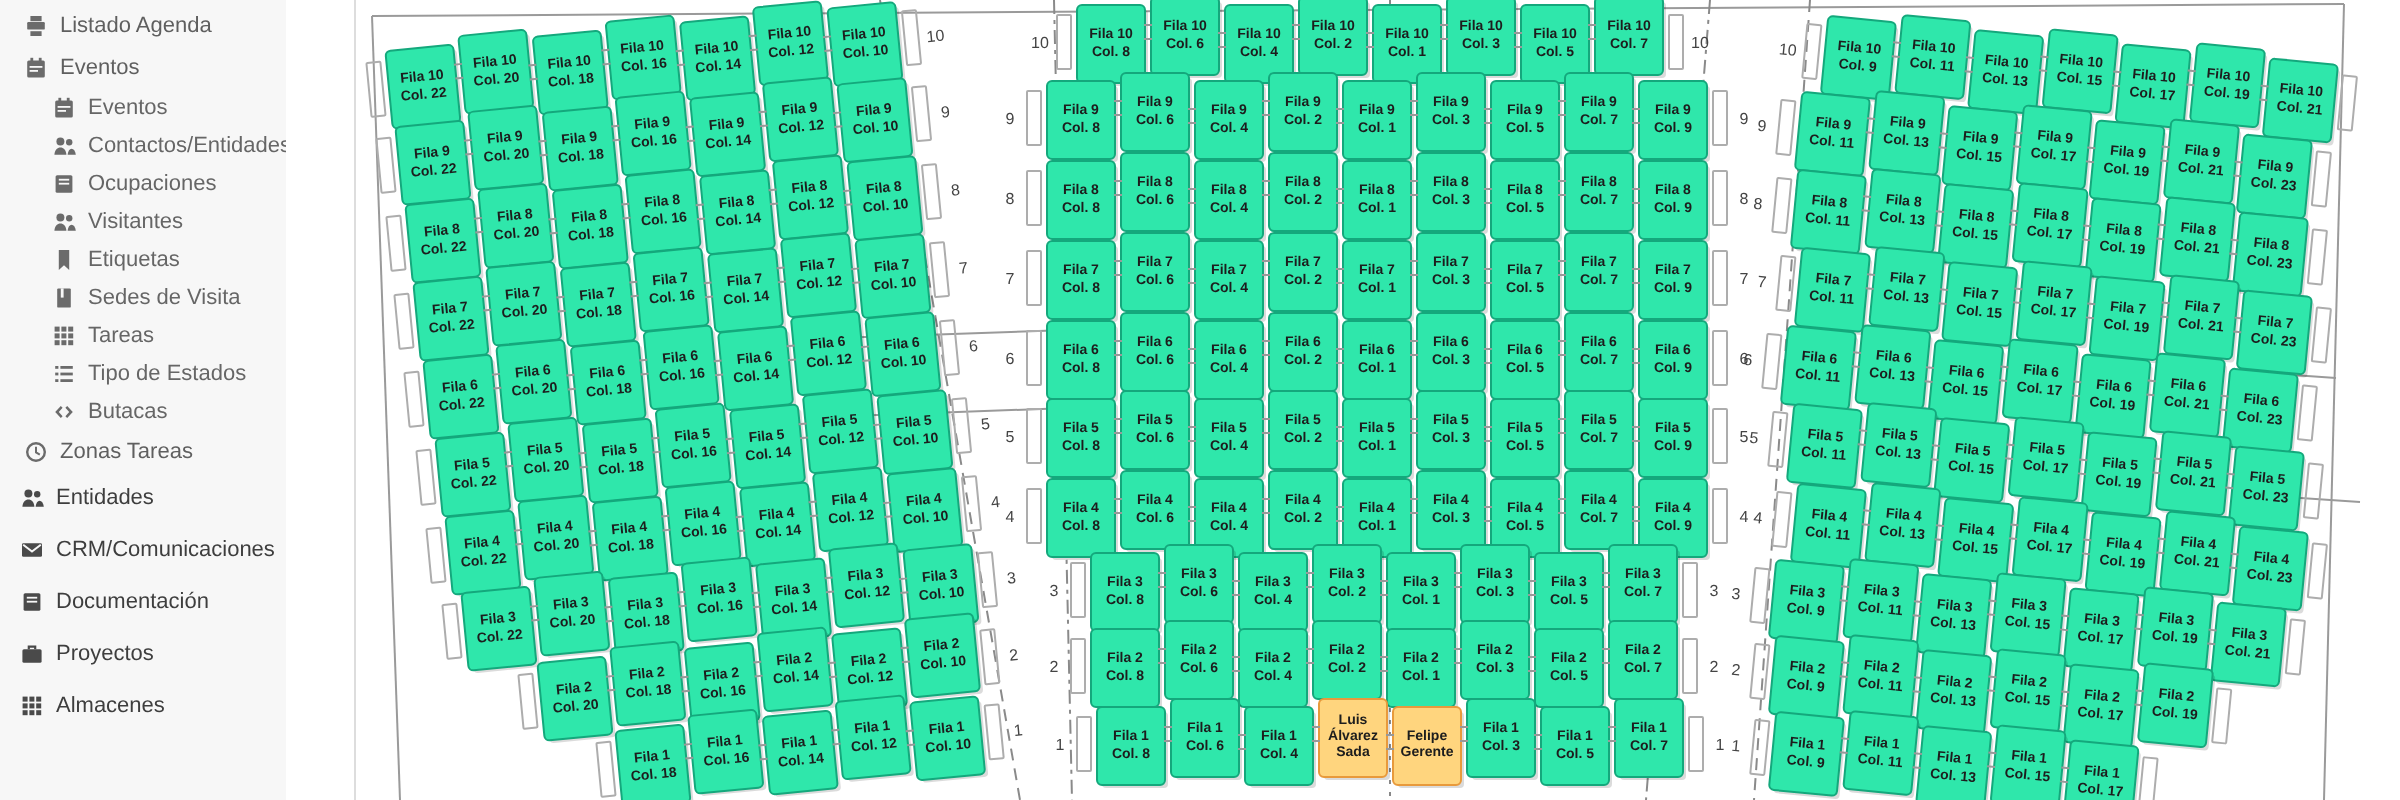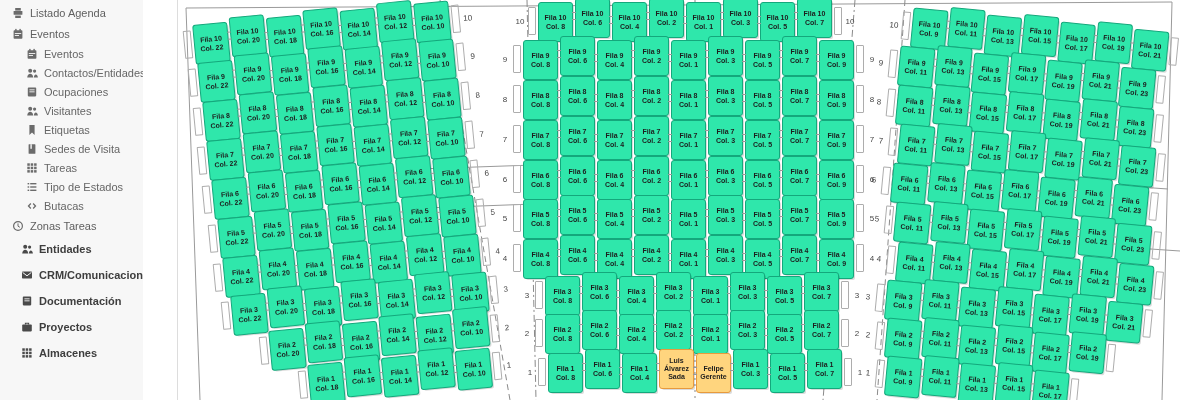--- a/index.html
+++ b/index.html
@@ -6,21 +6,21 @@
     font-family:"Liberation Sans",sans-serif;}
   .stage{position:relative;width:1200px;height:400px;background:#fff;}
 
   
   .sidebar{position:absolute;left:0;top:0;width:143px;height:400px;background:#f7f7f7;
     box-sizing:border-box;padding-top:2px;overflow:hidden;}
   .sb-item{display:flex;align-items:center;font-size:11px;color:#5f5f5f;cursor:pointer;white-space:nowrap;}
   .sb-item .ic{width:12px;height:12px;margin-right:6px;flex:0 0 12px;color:#6b6b6b;display:inline-flex;}
   .sb-item.top{height:21px;padding-left:12px;}
   .sb-item.sub{height:19px;padding-left:26px;color:#666;}
-  .sb-item.main{height:26px;padding-left:21px;font-weight:bold;color:#3e3e3e;}
+  .sb-item.main{height:26px;padding-left:10px;font-weight:normal;color:#3e3e3e;}
   .sb-item.main .ic{color:#4a4a4a;}
 
   
   .vline-left{position:absolute;left:177px;top:0;width:1px;height:400px;background:#ddd;}
   .vline-right{position:absolute;left:1181px;top:0;width:2px;height:400px;background:#5f6280;}
 
   
   .plan{position:absolute;left:178px;top:0;width:1012px;height:400px;background:#fff;}
   .plan svg.decor{position:absolute;left:0;top:0;z-index:0;}
   .srow{position:absolute;display:flex;gap:2px;height:46px;align-items:flex-start;

